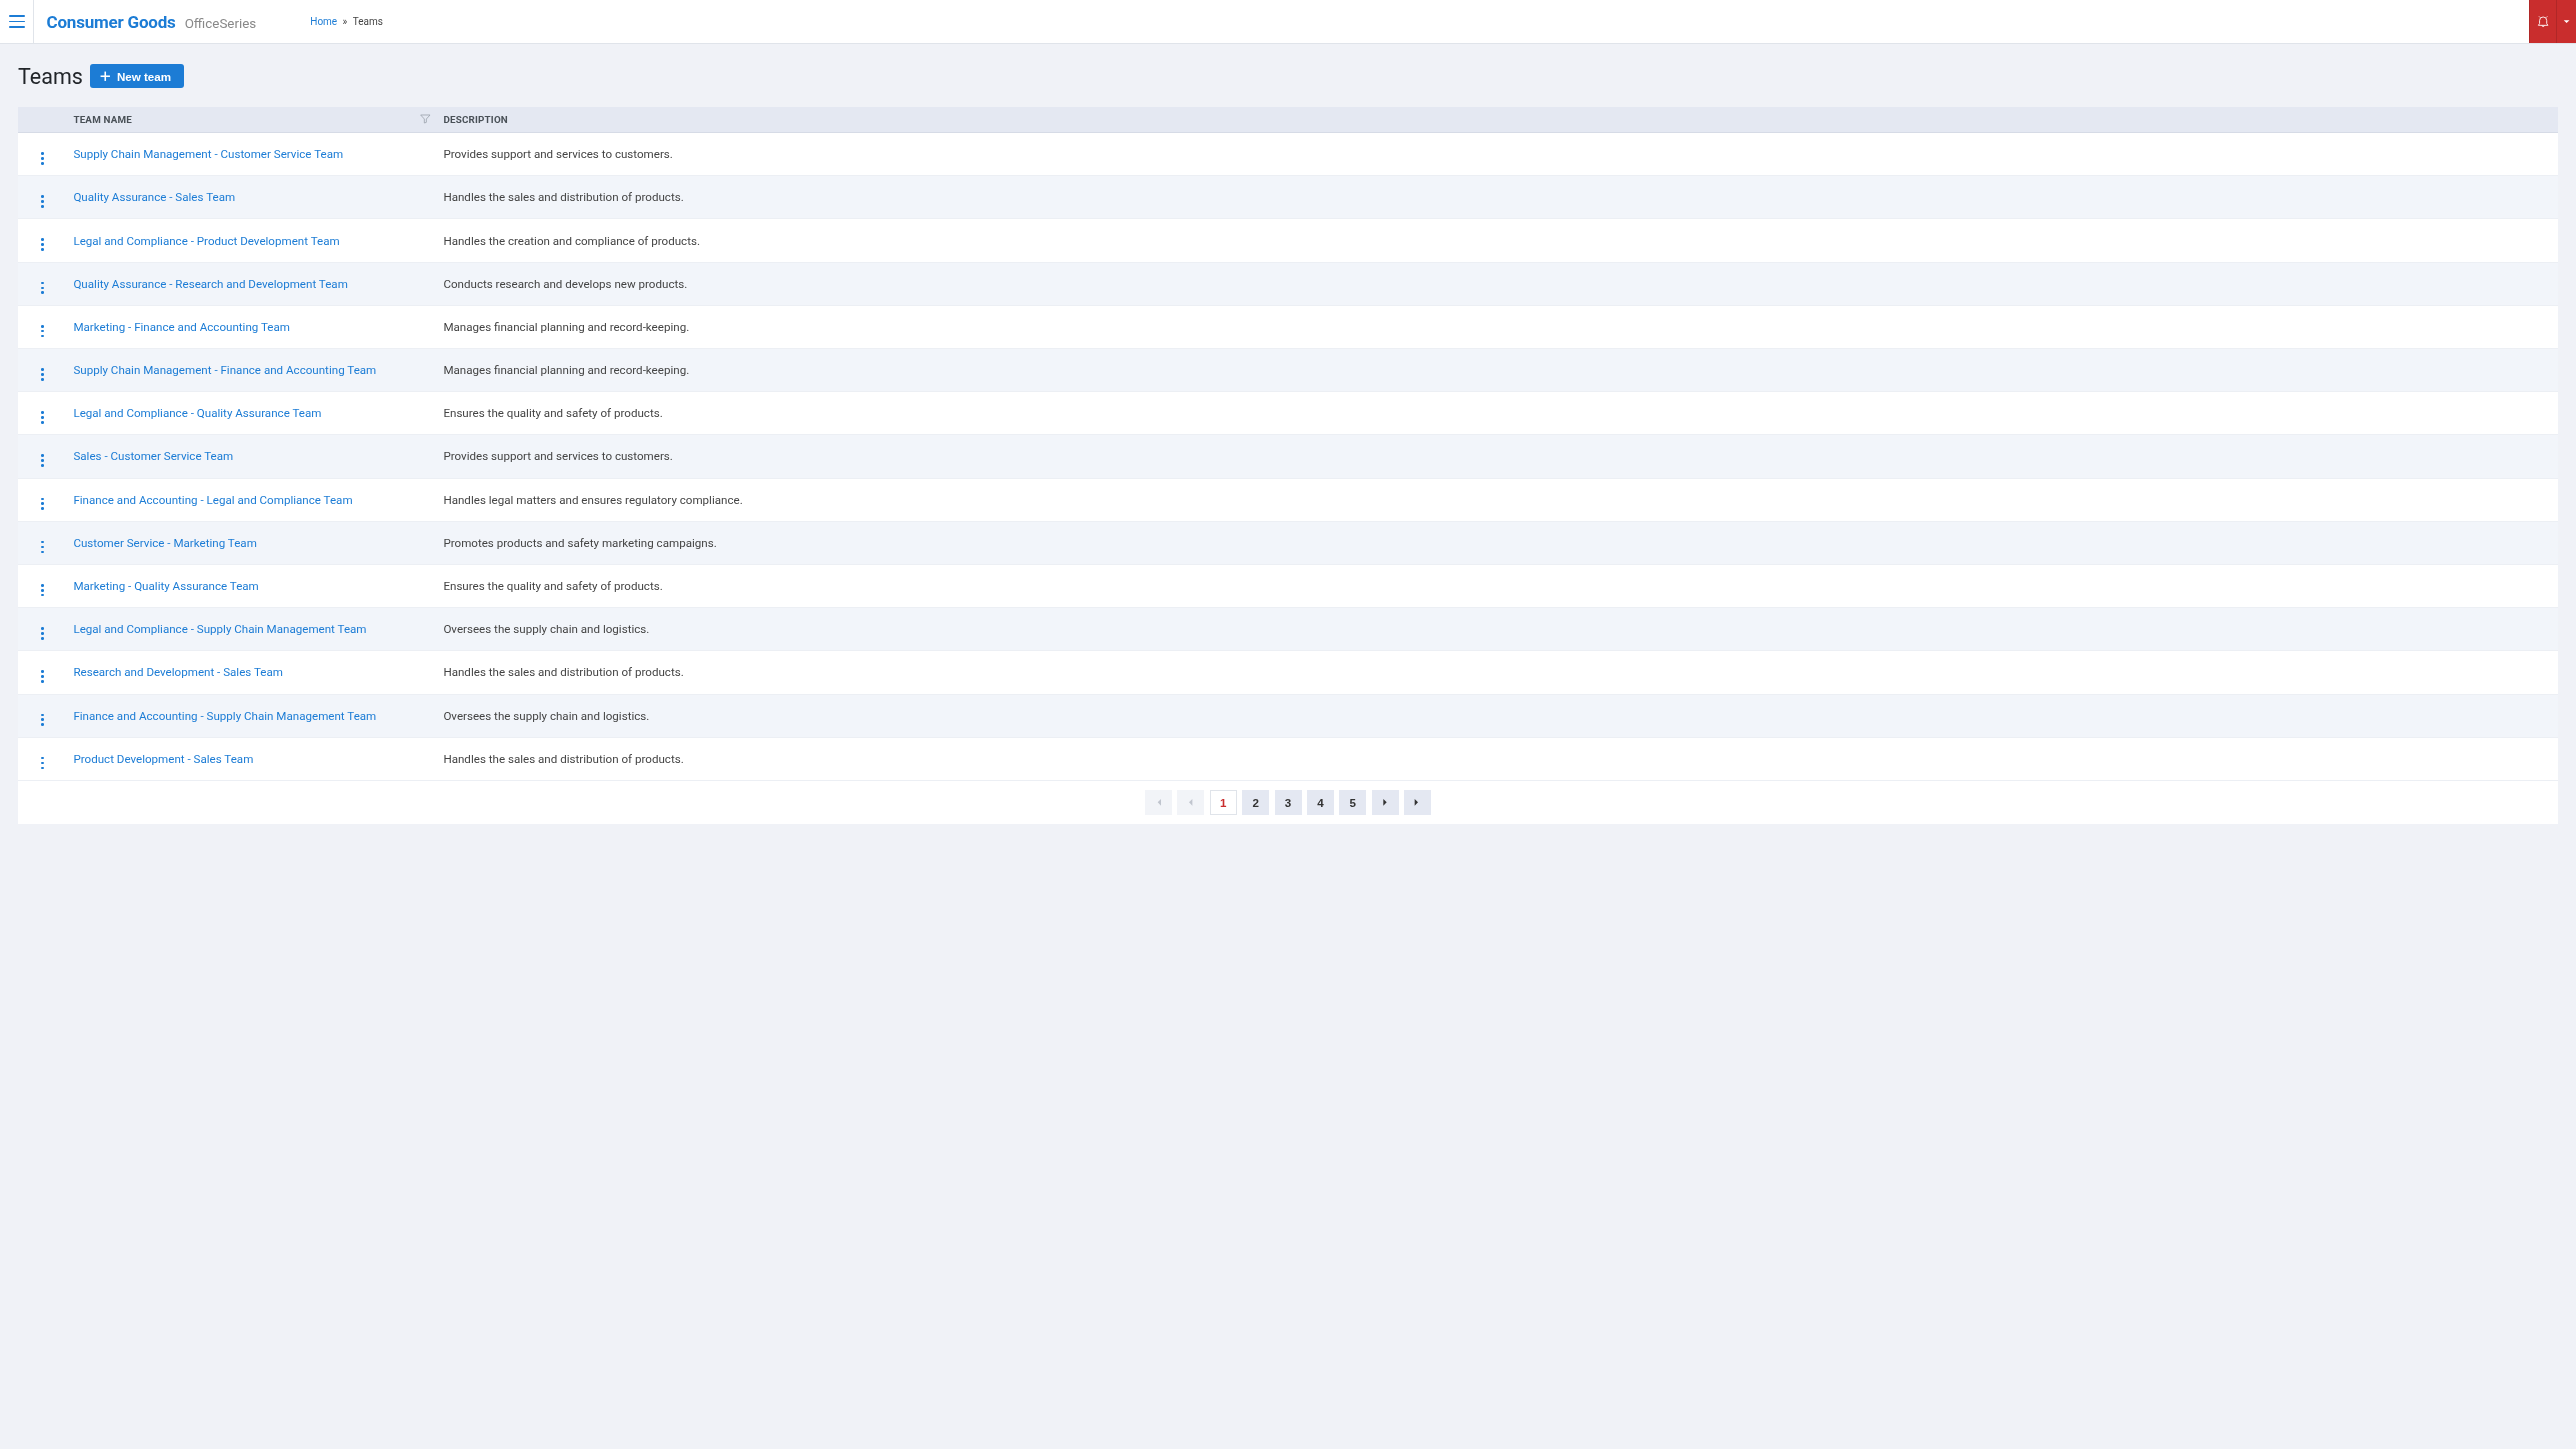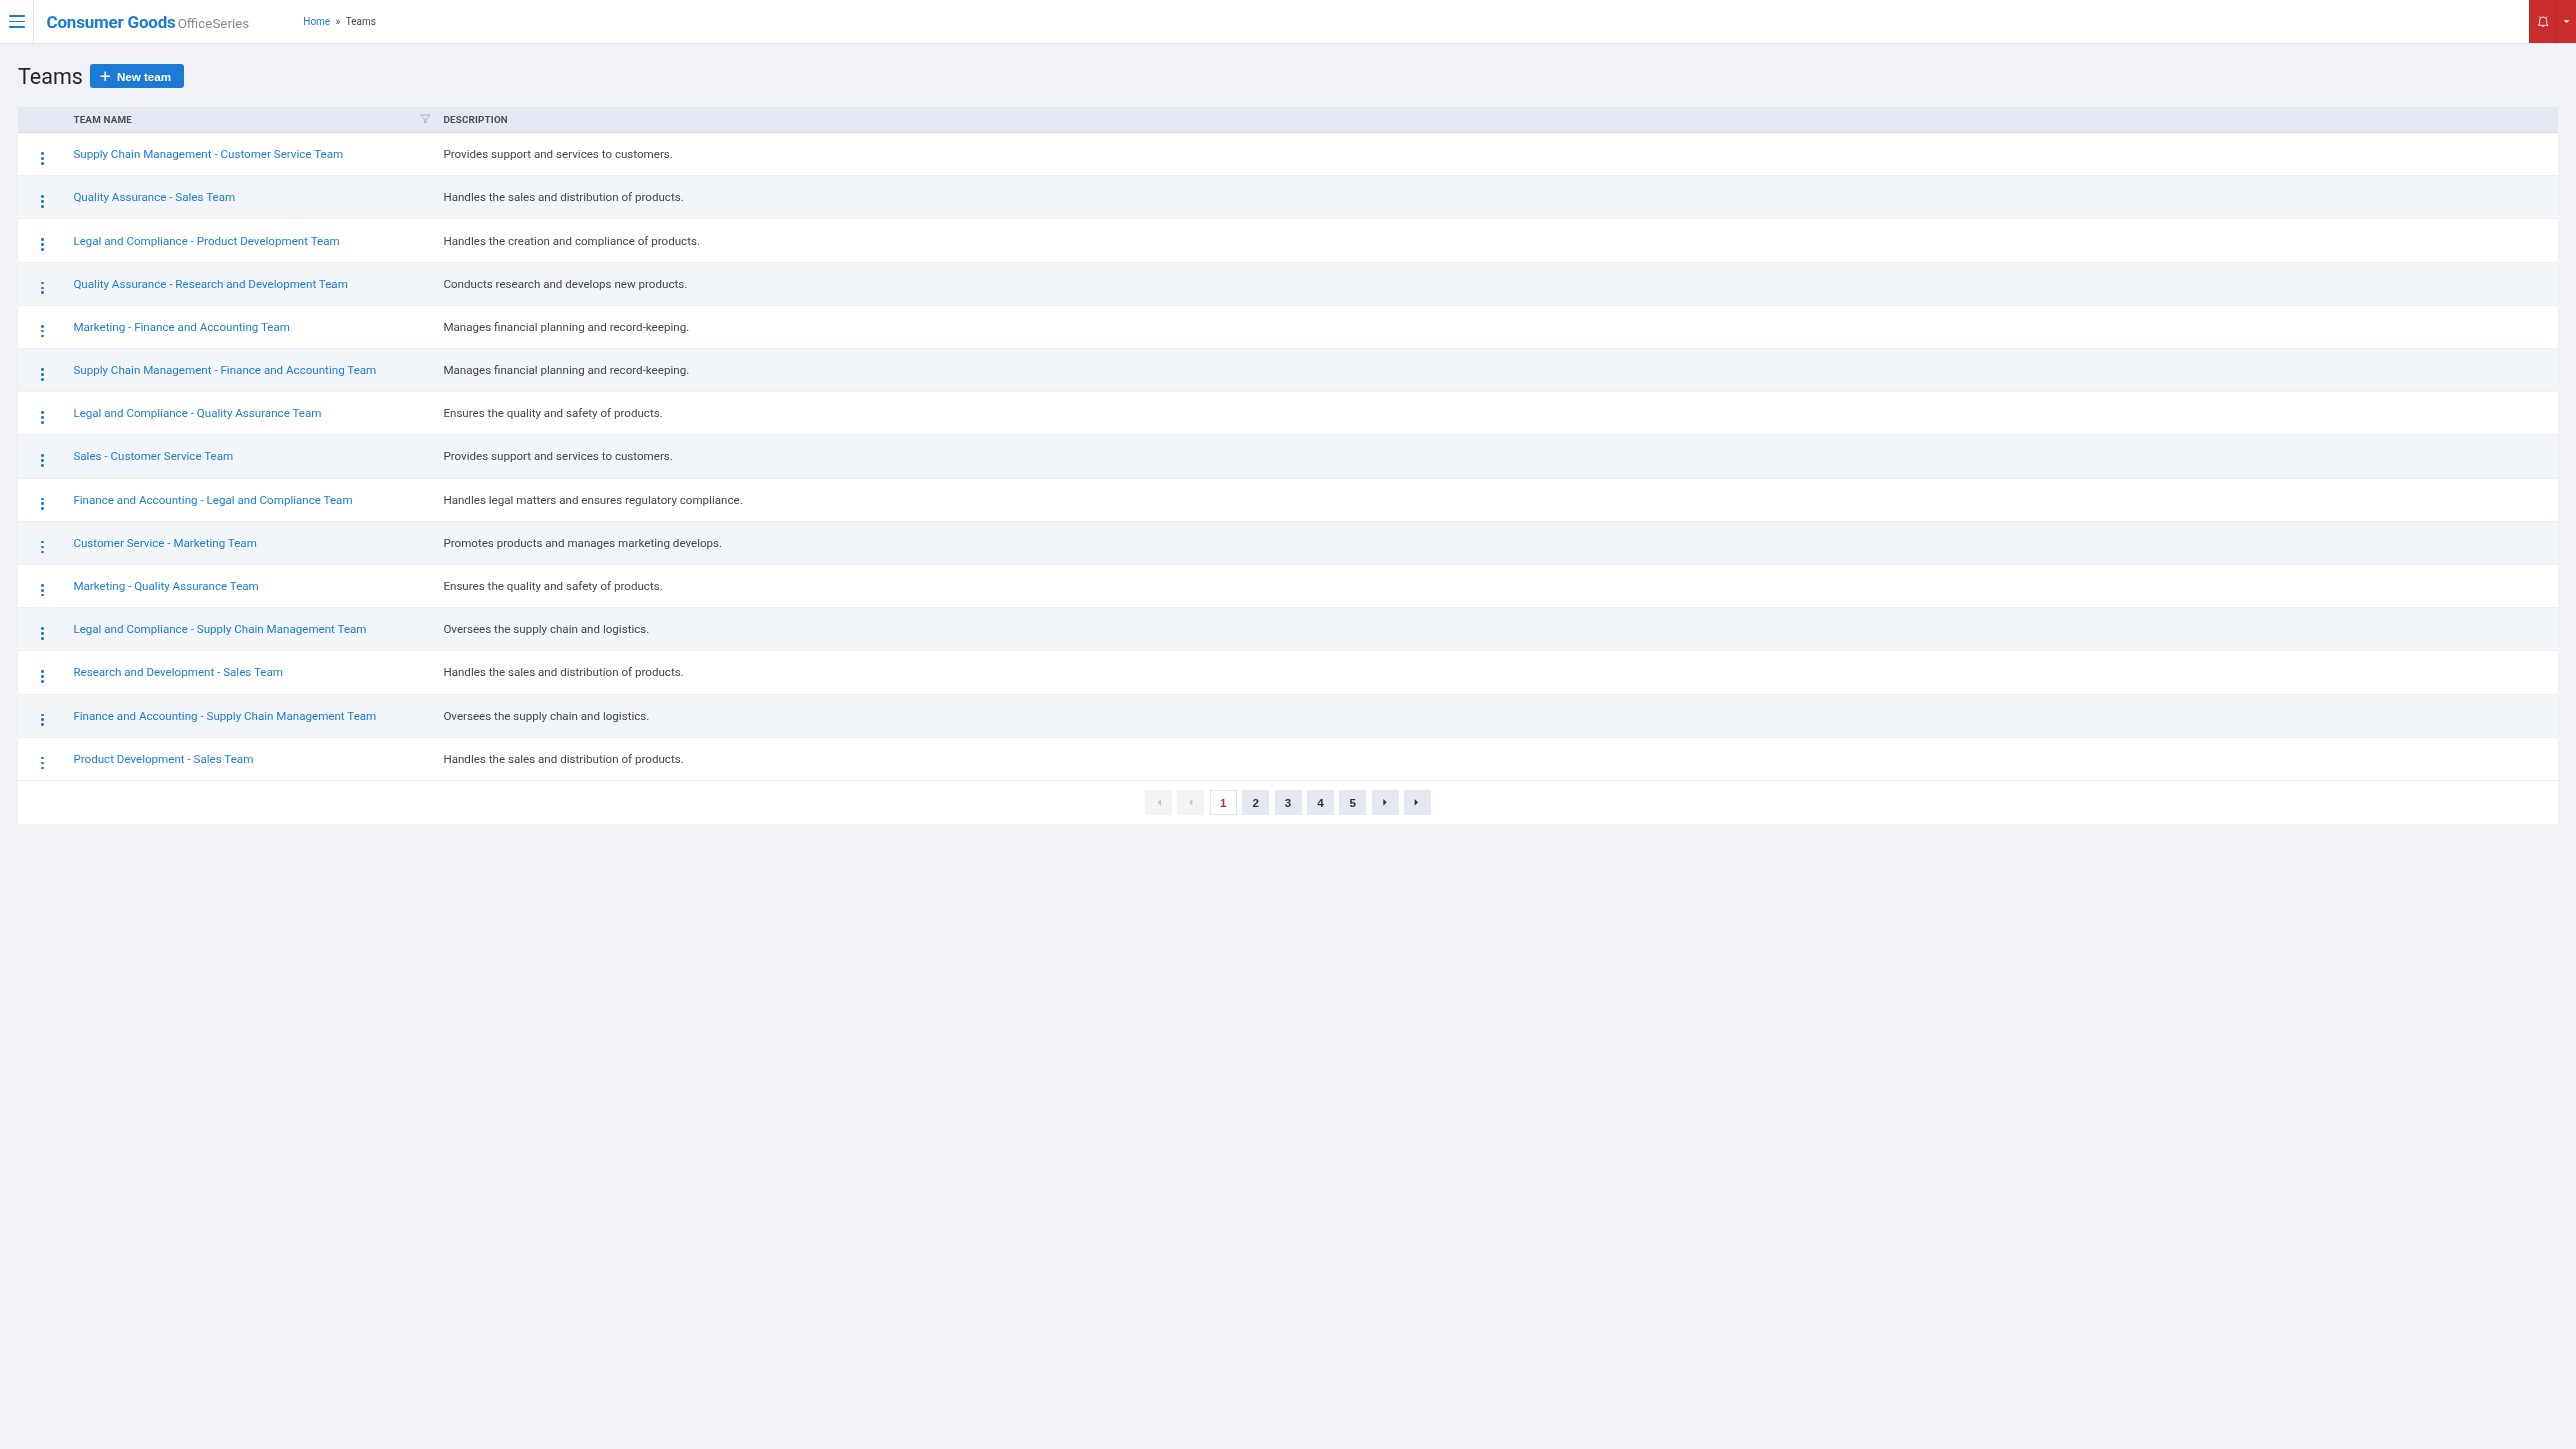--- a/index.html
+++ b/index.html
@@ -47,21 +47,21 @@
 }
 .brand-primary {
   font-size: 17px;
   font-weight: 700;
   color: #1C7CD5;
   letter-spacing: -0.2px;
 }
 .brand-secondary {
   font-size: 13.4px;
   color: #888;
-  margin-left: 2px;
+  margin-left: 9px;
 }
 .breadcrumb {
   display: flex;
   align-items: center;
   margin-left: 54px;
   font-size: 10px;
 }
 .breadcrumb a {
   color: #1C7CD5;
 }
@@ -351,21 +351,21 @@
           <td class="name-cell"><a href="#">Finance and Accounting - Legal and Compliance Team</a></td>
           <td class="desc-cell">Handles legal matters and ensures regulatory compliance.</td>
         </tr>
         <tr>
           <td class="actions-cell"><span class="row-menu">
               <span></span>
               <span></span>
               <span></span>
             </span></td>
           <td class="name-cell"><a href="#">Customer Service - Marketing Team</a></td>
-          <td class="desc-cell">Promotes products and manages marketing develops.</td>
+          <td class="desc-cell">Promotes products and safety marketing campaigns.</td>
         </tr>
         <tr>
           <td class="actions-cell"><span class="row-menu">
               <span></span>
               <span></span>
               <span></span>
             </span></td>
           <td class="name-cell"><a href="#">Marketing - Quality Assurance Team</a></td>
           <td class="desc-cell">Ensures the quality and safety of products.</td>
         </tr>

